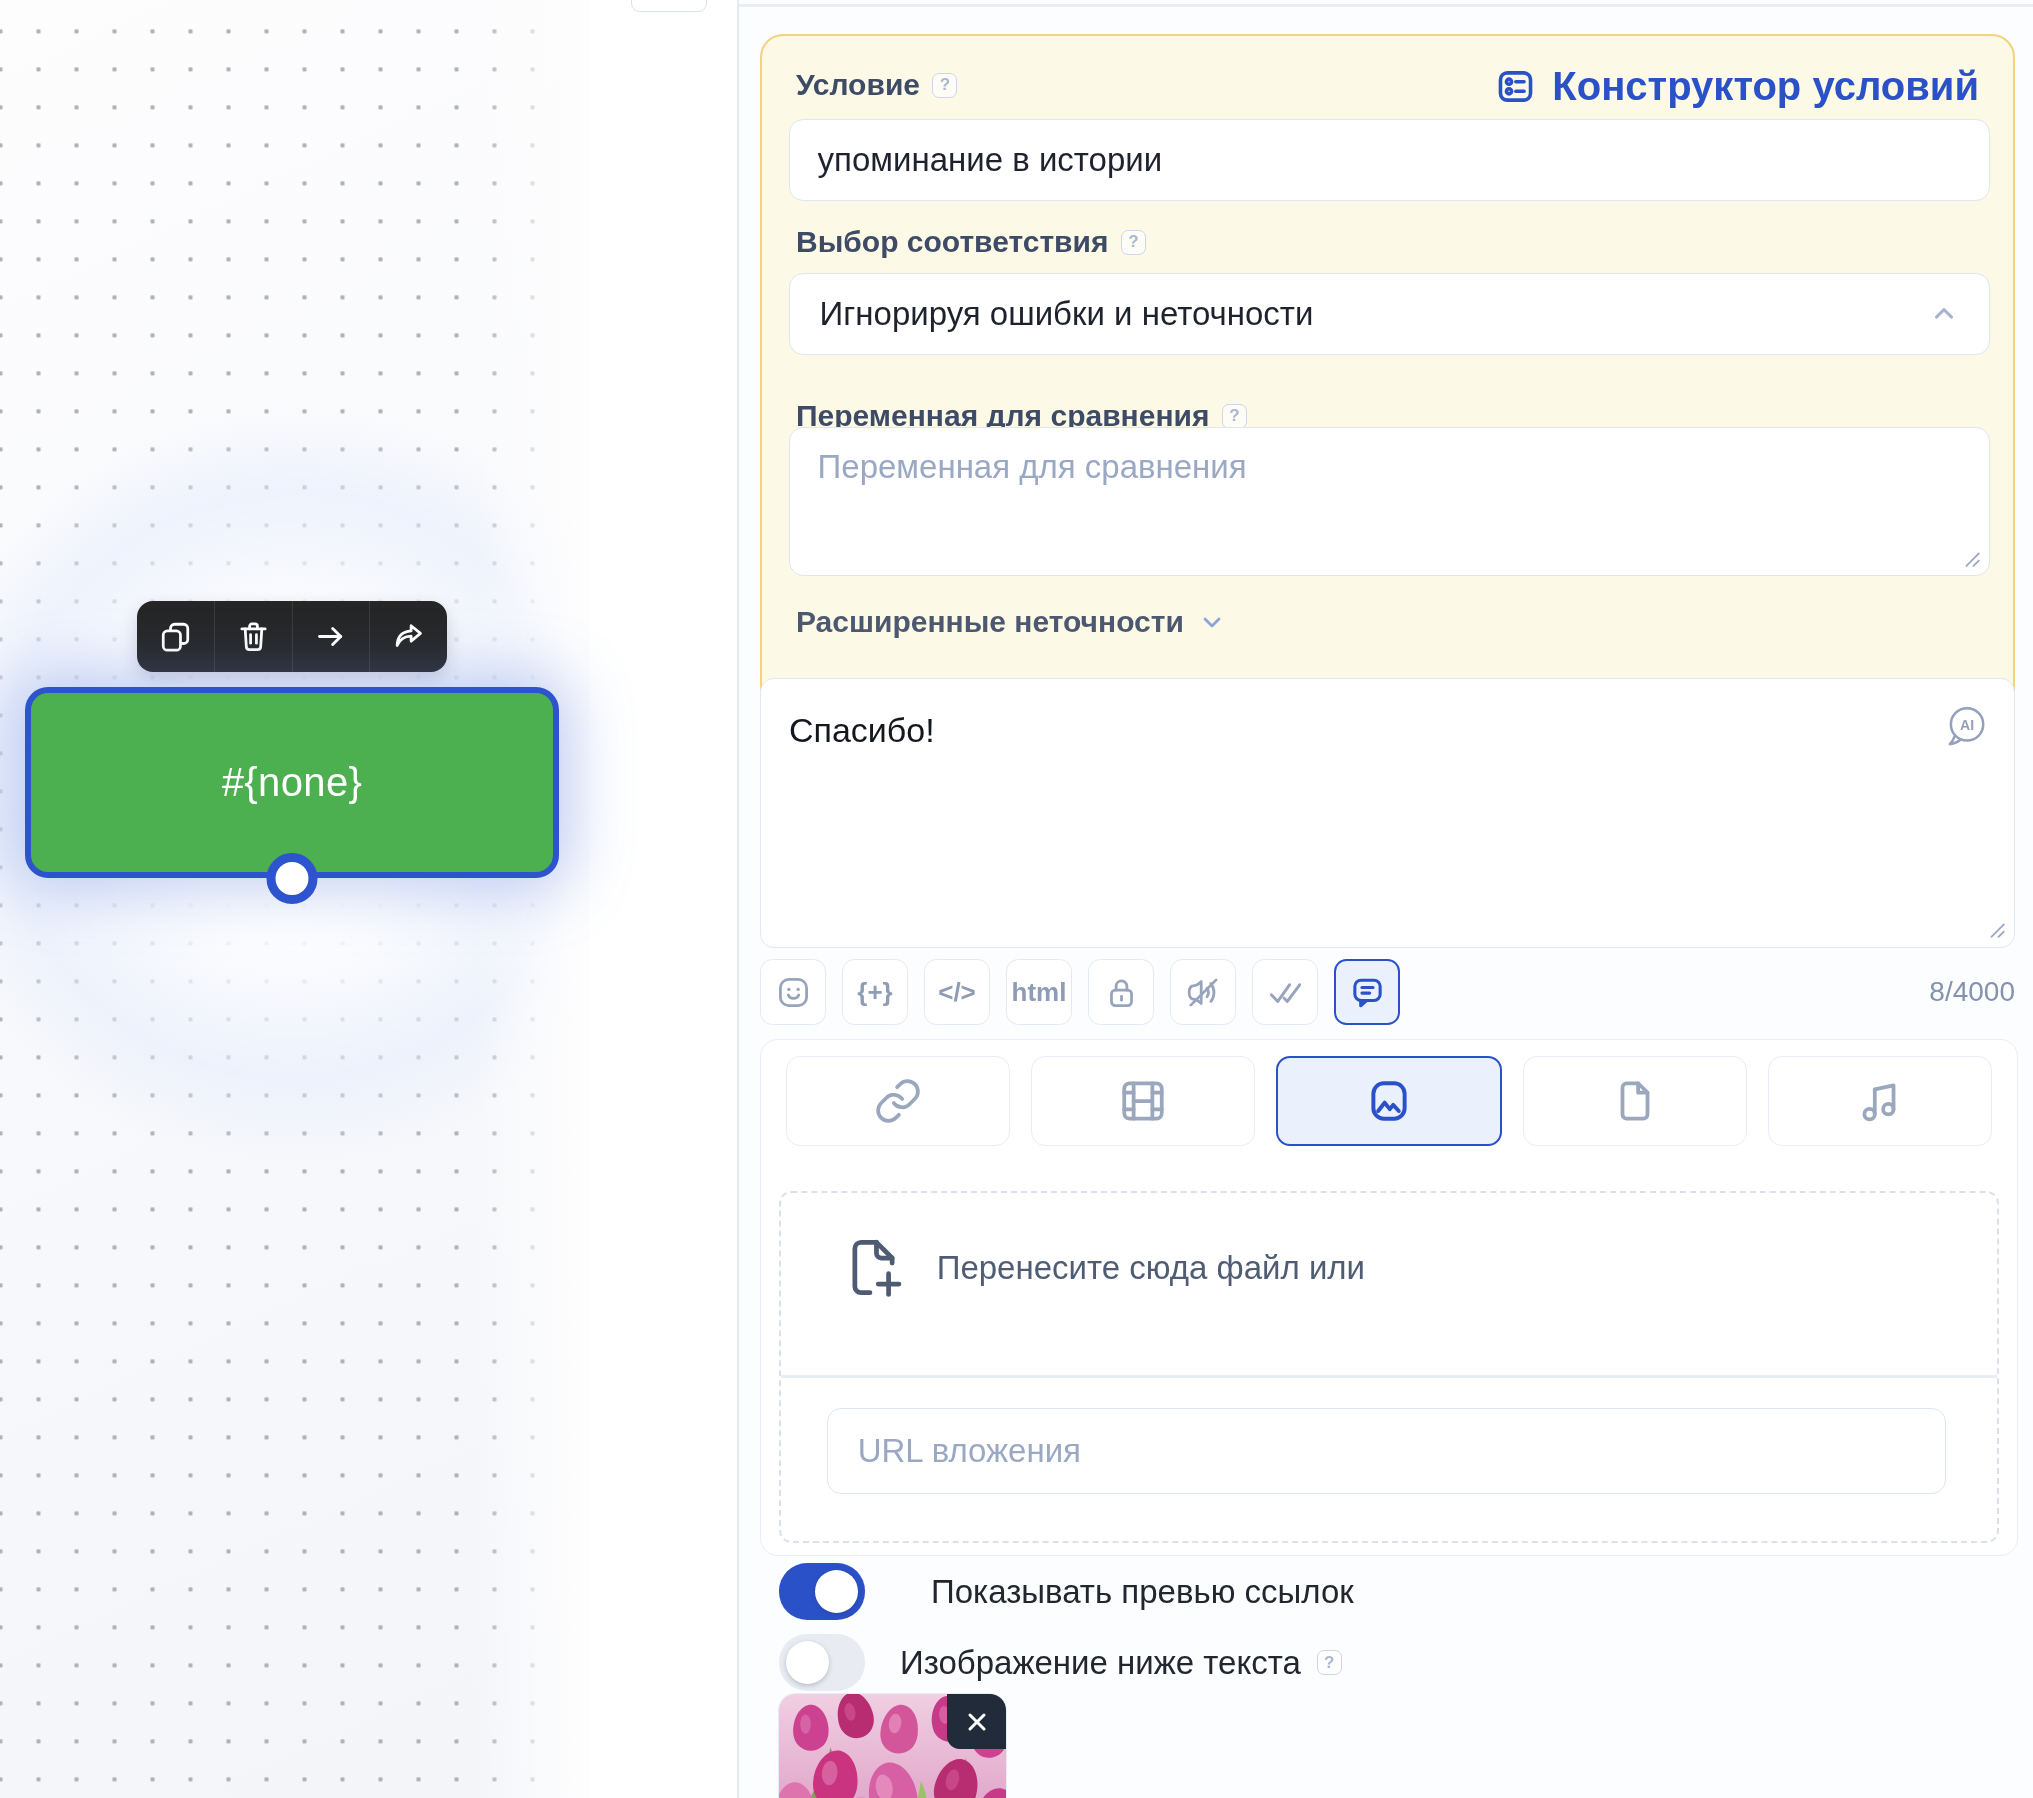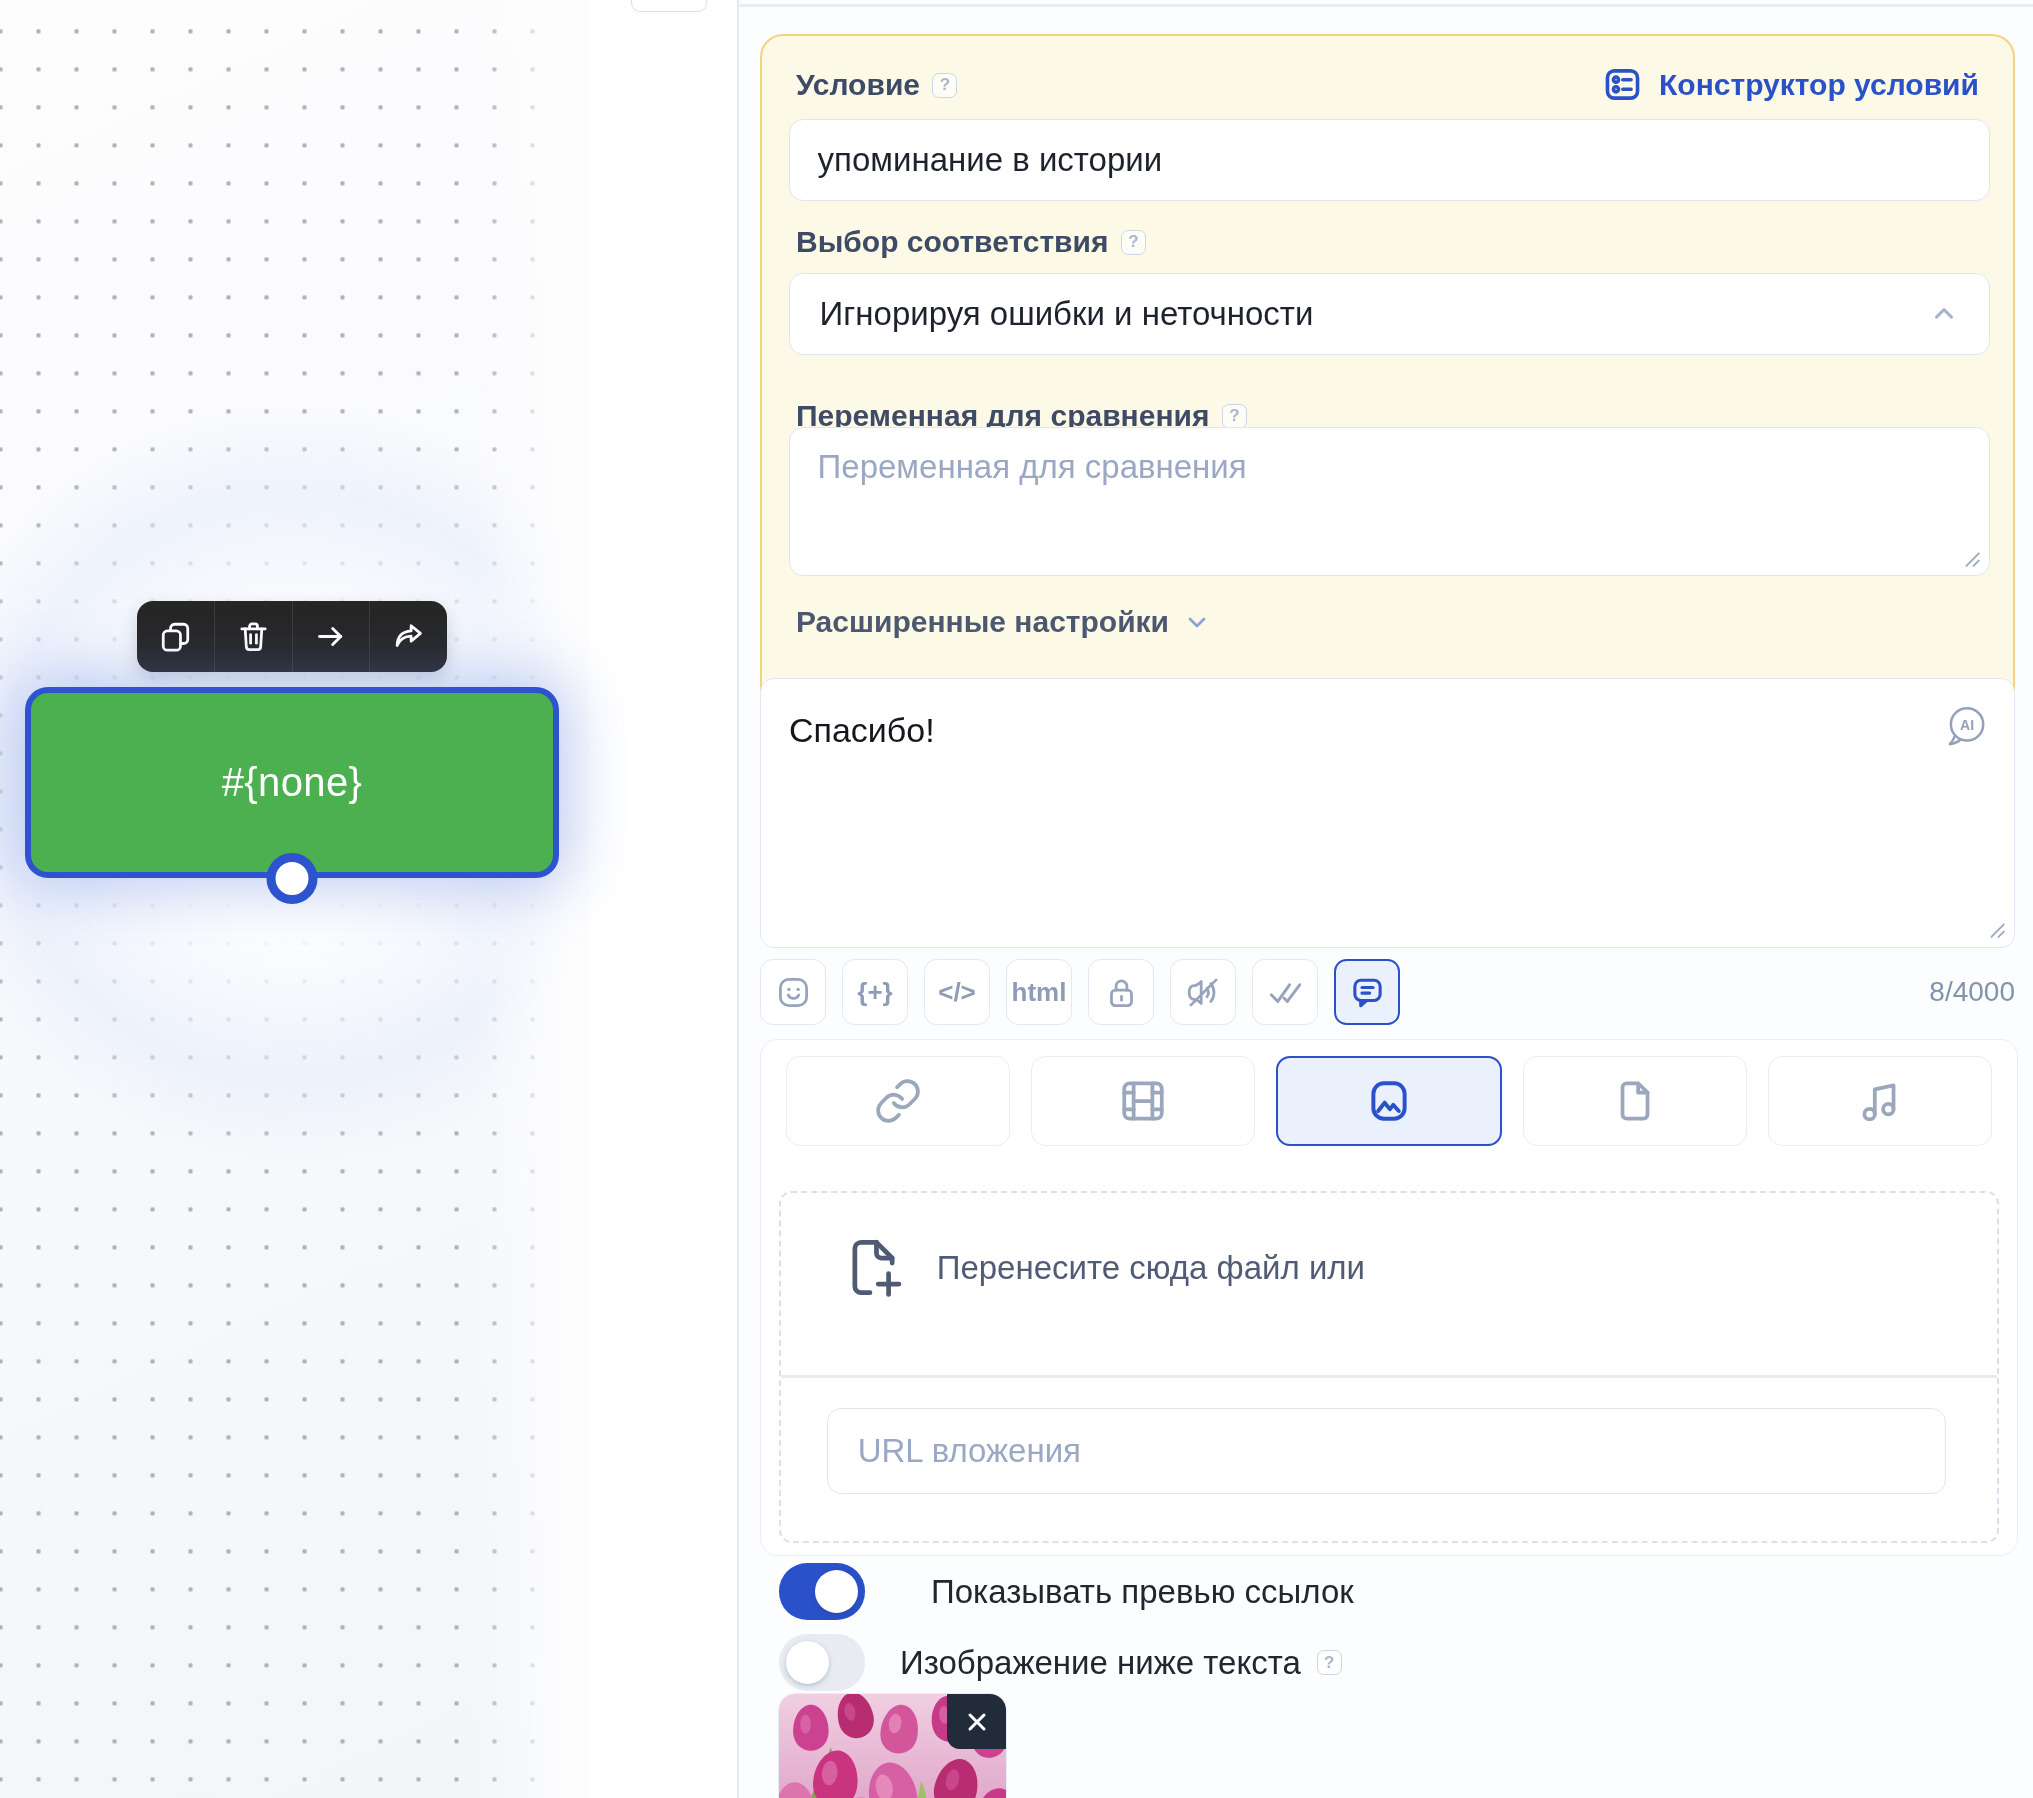--- a/index.html
+++ b/index.html
@@ -60,21 +60,21 @@
   .label{font-size:30px;font-weight:600;color:var(--label-text);}
   .label-row{display:flex;align-items:center;}
   .badge-help{display:inline-flex;width:25px;height:25px;margin-left:12.4px;flex:none;
     border:1.8px solid #ccd6e6;border-radius:7px;color:#a9b6cf;font-size:17px;font-weight:600;
     align-items:center;justify-content:center;background:rgba(255,255,255,.6);cursor:pointer;}
 
   .card{position:absolute;left:21px;top:34px;width:1255px;height:720px;
     background:var(--card-bg);border:2.7px solid var(--card-border);border-radius:23px;}
   .row-cond{position:absolute;left:34px;top:32px;}
   .builder-link{position:absolute;right:34px;top:28px;display:flex;align-items:center;gap:16px;
-    color:var(--accent);font-size:30px;font-weight:700;cursor:pointer;text-decoration:none;}
+    color:var(--accent);font-size:40px;font-weight:700;cursor:pointer;text-decoration:none;}
   .builder-link svg{width:41px;height:41px;}
   .field{display:block;width:100%;border:1.8px solid var(--field-border);border-radius:14px;
     background:#fff;font-family:inherit;font-size:33px;color:var(--value-text);outline:none;}
   input.field::placeholder,textarea.field::placeholder{color:var(--placeholder);}
   .cond-input{position:absolute;left:26.6px;top:83px;width:1201px;height:82px;padding:0 28px;}
   .row-match{position:absolute;left:34px;top:189px;}
   .select{position:absolute;left:26.6px;top:237px;width:1201px;height:82px;background:#fff;
     border:1.8px solid var(--field-border);border-radius:14px;display:flex;align-items:center;
     padding:0 30px;font-size:33px;cursor:pointer;}
   .select .chev{margin-left:auto;width:30px;height:30px;}
@@ -217,21 +217,21 @@
       </div>
       <div class="var-wrap">
         <textarea class="field" placeholder="Переменная для сравнения" style=""></textarea>
         <svg class="resize-handle" viewBox="0 0 22 22" stroke="#9aa7c0" stroke-width="2" stroke-linecap="round">
           <line x1="19" y1="5" x2="5" y2="19"></line>
             <line x1="19" y1="13" x2="13" y2="19"></line>
         </svg>
       </div>
 
       <div class="advanced-row">
-        <span>Расширенные настройки</span>
+        <span>Расширенные неточности</span>
         <svg viewBox="0 0 24 24" fill="none" stroke="#8ba3da" stroke-width="2.4" stroke-linecap="round" stroke-linejoin="round">
           <polyline points="6 9.5 12 15.5 18 9.5"></polyline>
         </svg>
       </div>
     </section>
 
     <section class="message-box">
       <div class="message-text">Спасибо!</div>
       <div class="ai-button">
         <svg viewBox="0 0 48 48" fill="none" stroke="#93a1bb" stroke-width="2.4" stroke-linecap="round" stroke-linejoin="round">

